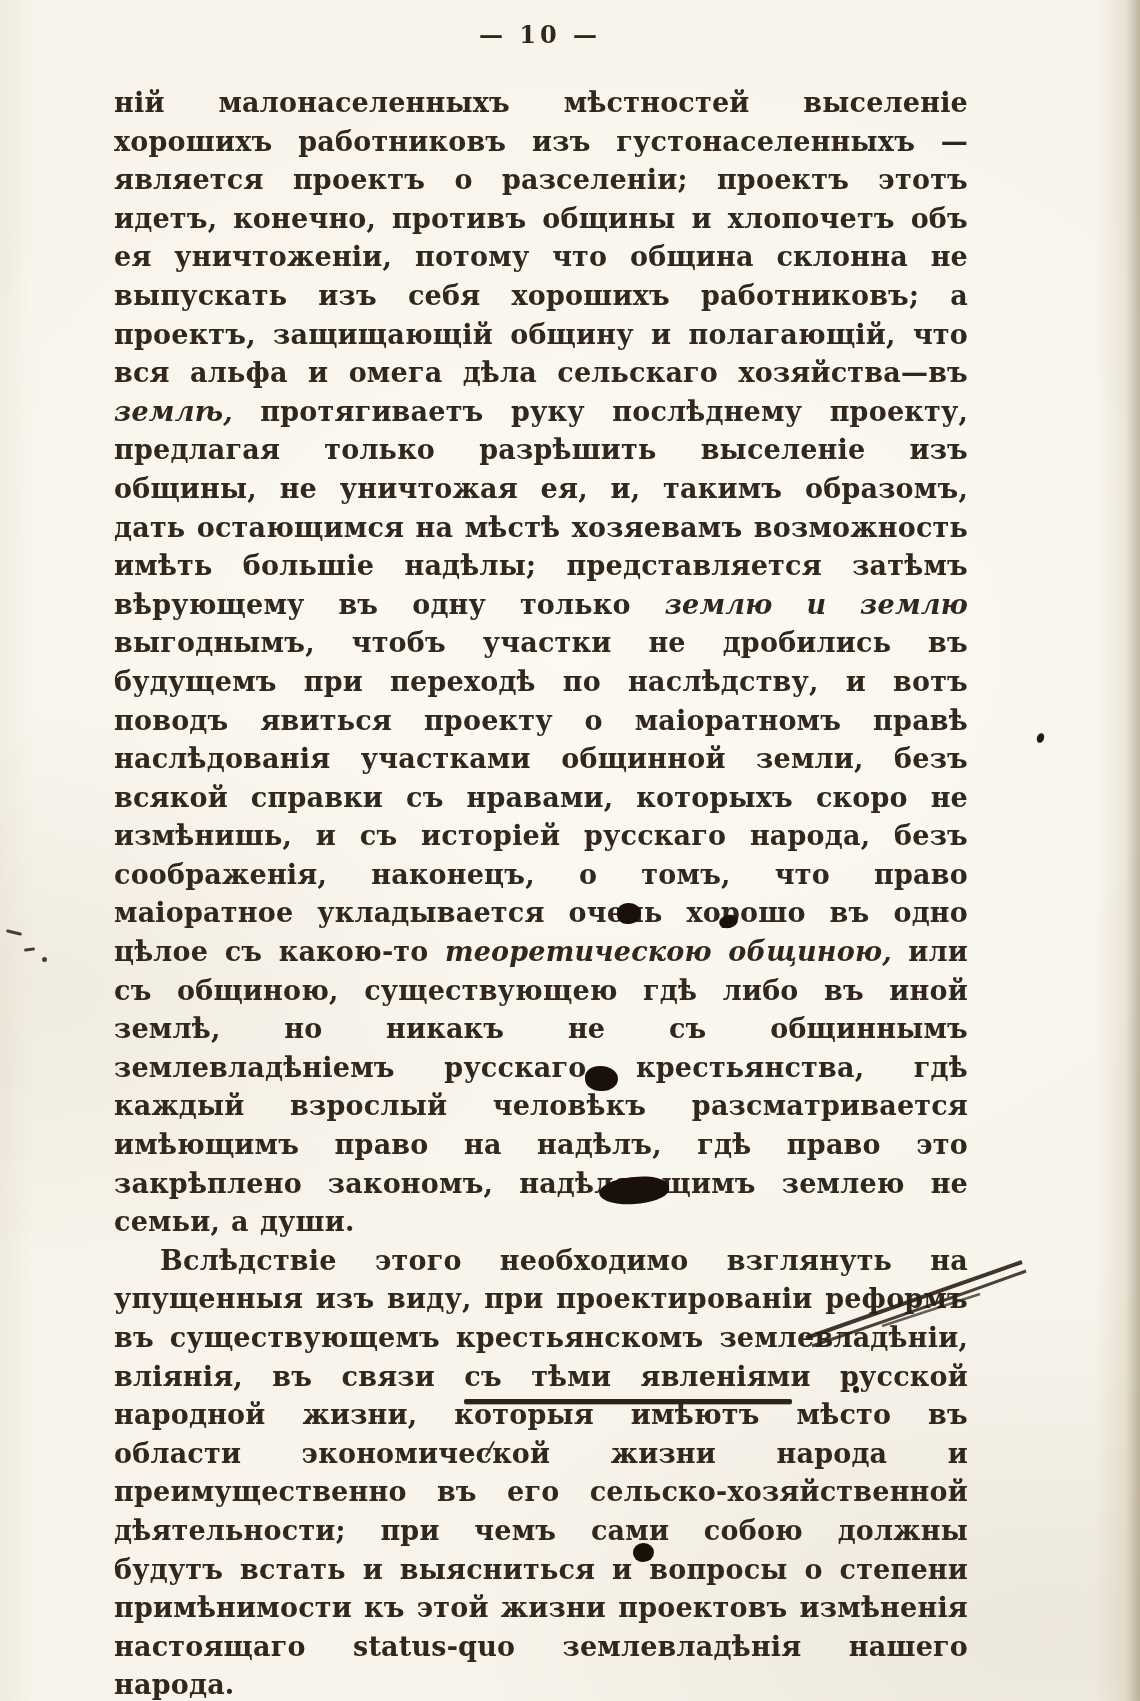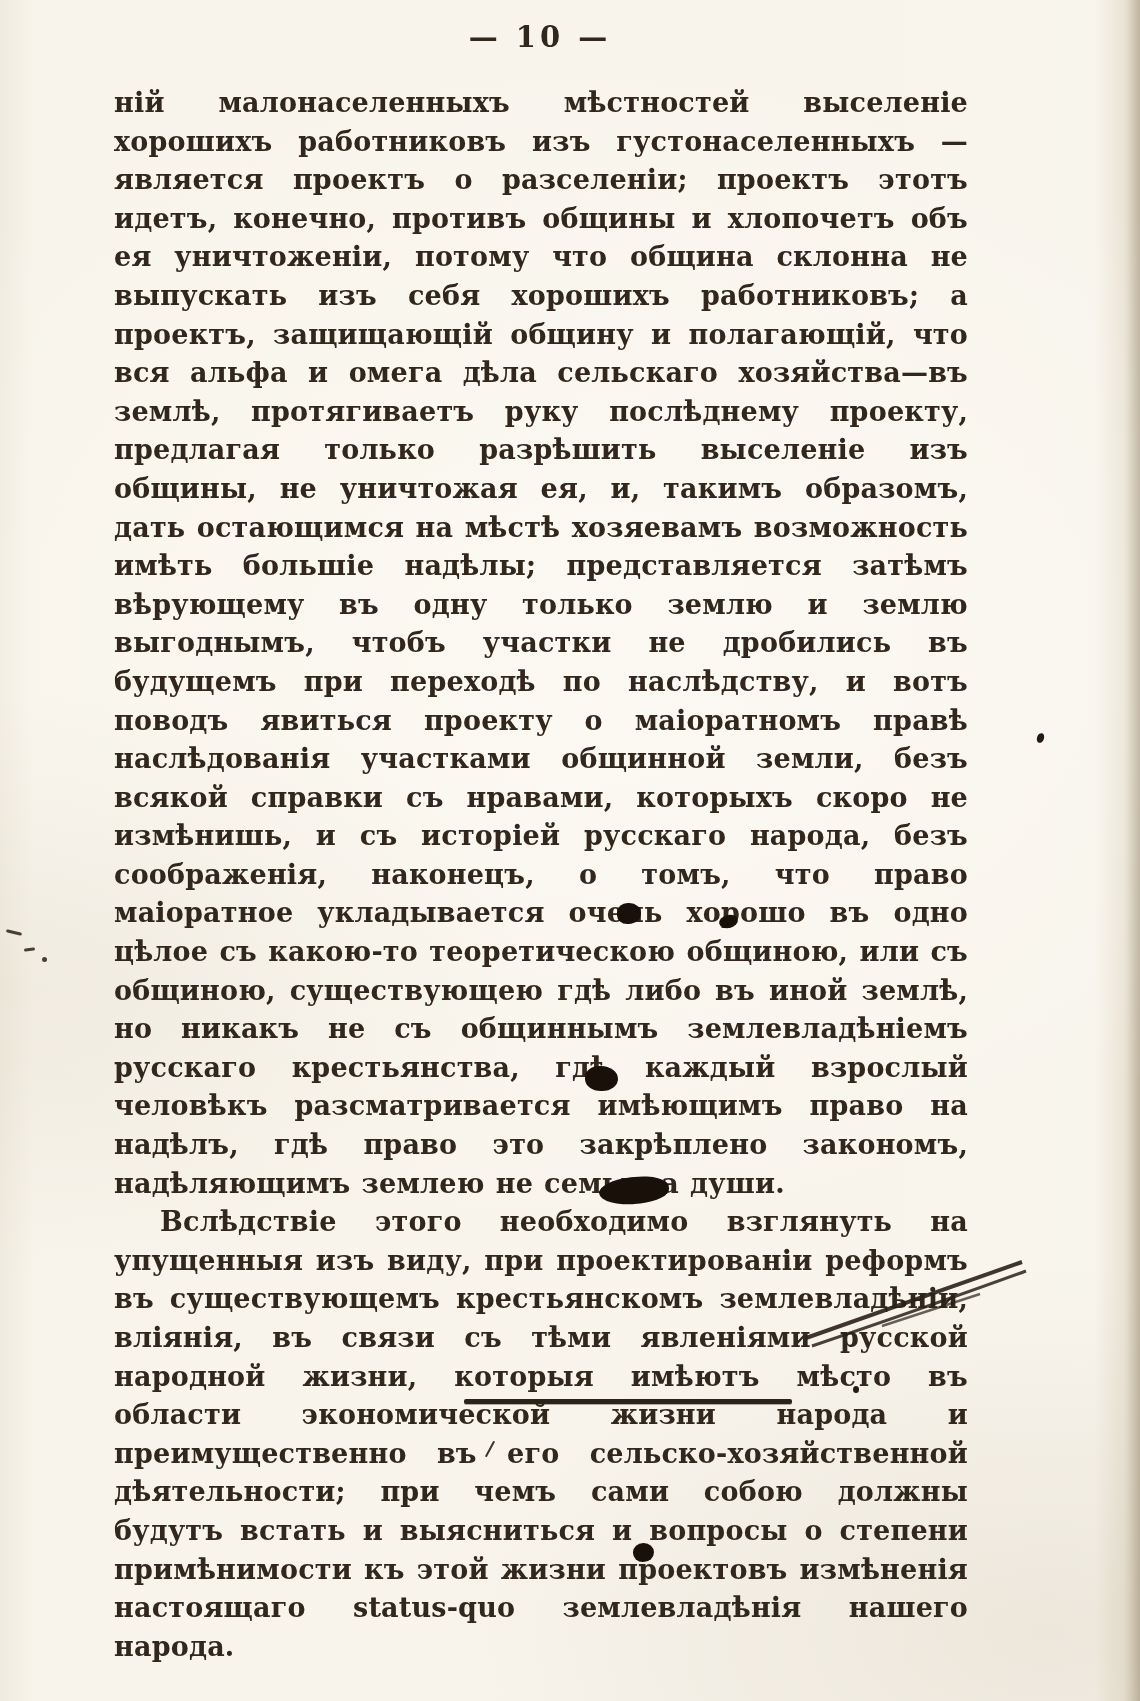--- a/index.html
+++ b/index.html
@@ -18,30 +18,30 @@
       radial-gradient(ellipse 1000px 760px at 50% 38%, rgba(255,253,248,.55), transparent 82%),
       linear-gradient(90deg,#f0ebdf 0,#f8f4eb 3%,#f8f5ed 96%,#e8e1d1 99%,#d6cdba 100%),
       var(--paper,#f7f3ea);
   }
   .edge-shade{
     position:absolute;right:0;top:0;width:16px;height:100%;
     background:linear-gradient(90deg,transparent,rgba(120,105,80,.25));
   }
   .page-number{
     position:absolute;top:20px;left:114px;width:852px;
-    text-align:center;font-size:29px;font-weight:700;letter-spacing:4px;
+    text-align:center;font-size:24px;font-weight:700;letter-spacing:4px;
   }
   .text-block{
     position:absolute;top:84px;left:114px;width:854px;
     font-size:27px;line-height:38.6px;font-weight:600;
     text-align:justify;letter-spacing:.2px;word-spacing:1.5px;
   }
   .text-block p{margin:0;padding:0;}
   .text-block p.indent{text-indent:46px;}
-  .it{}
+  .it{font-style:italic;}
   .rule{
     position:absolute;left:464px;top:1399px;width:328px;height:5px;
     background:#2c2318;border-radius:2px;box-shadow:0 1px 0 rgba(44,35,24,.35);
   }
   .blot{position:absolute;background:#191009;}
   .b1{left:617px;top:903px;width:24px;height:21px;border-radius:48% 52% 55% 45%;}
   .b2{left:719px;top:915px;width:19px;height:13px;border-radius:50%;transform:rotate(-12deg);}
   .b3{left:585px;top:1066px;width:33px;height:25px;border-radius:46% 54% 50% 50%;}
   .b4{left:599px;top:1177px;width:70px;height:27px;border-radius:50% 50% 45% 55%;transform:rotate(-6deg);}
   .b5{left:633px;top:1543px;width:21px;height:19px;border-radius:50% 50% 52% 48%;}

